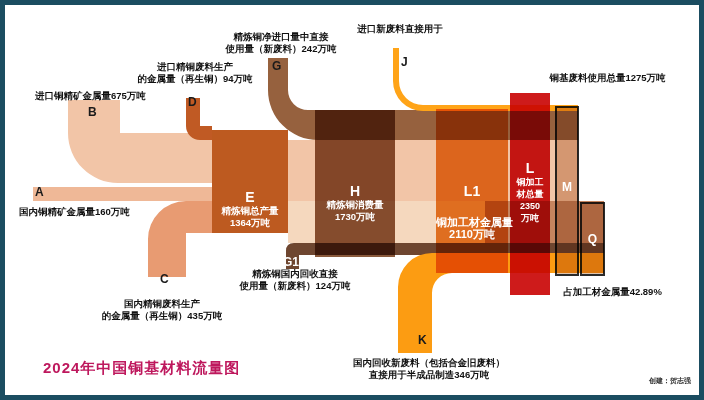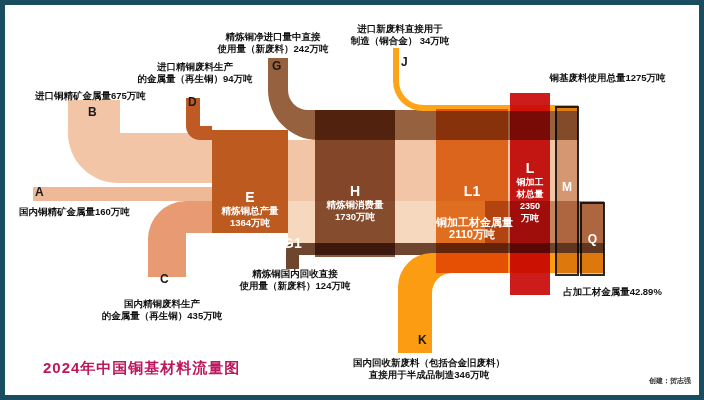--- a/index.html
+++ b/index.html
@@ -59,41 +59,40 @@
 
     <rect fill="#E0C4AC" style="mix-blend-mode:multiply" stroke="#2A2A2A" stroke-width="2" x="551" y="102" width="22" height="168"></rect>
     <rect fill="#E0C4AC" style="mix-blend-mode:multiply" stroke="#2A2A2A" stroke-width="2" x="576" y="198" width="23" height="72"></rect>
   </svg>
 
   <div class="letter" style="left:30px;top:180px">A</div>
   <div class="letter" style="left:83px;top:100px">B</div>
   <div class="letter" style="left:155px;top:267px">C</div>
   <div class="letter" style="left:183px;top:90px">D</div>
   <div class="letter" style="left:267px;top:54px">G</div>
-  <div class="letter white" style="left:278px;top:230px;font-size:14px">G1</div>
+  <div class="letter white" style="left:278px;top:250px;font-size:12px">G1</div>
   <div class="letter" style="left:396px;top:50px">J</div>
   <div class="letter" style="left:413px;top:328px">K</div>
 
   <div class="lbl left" style="left:30px;top:85px">进口铜精矿金属量675万吨</div>
   <div class="lbl left" style="left:14px;top:201px">国内铜精矿金属量160万吨</div>
   <div class="lbl" style="left:77px;top:293px;width:160px">
     <div>国内精铜废料生产</div>
     <div>的金属量（再生铜）435万吨</div>
   </div>
   <div class="lbl" style="left:110px;top:56px;width:160px">
     <div>进口精铜废料生产</div>
     <div>的金属量（再生铜）94万吨</div>
   </div>
-  <div class="lbl" style="left:188px;top:26px;width:160px">
+  <div class="lbl" style="left:196px;top:26px;width:160px">
     <div>精炼铜净进口量中直接</div>
     <div>使用量（新废料）242万吨</div>
   </div>
   <div class="lbl" style="left:315px;top:18px;width:160px">
     <div>进口新废料直接用于</div>
-    <div>制造（铜合金） 34万吨</div>
   </div>
   <div class="lbl" style="left:210px;top:263px;width:160px">
     <div>精炼铜国内回收直接</div>
     <div>使用量（新废料）124万吨</div>
   </div>
   <div class="lbl" style="left:324px;top:352px;width:200px">
     <div>国内回收新废料（包括合金旧废料）</div>
     <div>直接用于半成品制造346万吨</div>
   </div>
   <div class="lbl" style="left:520px;top:67px;width:165px">

